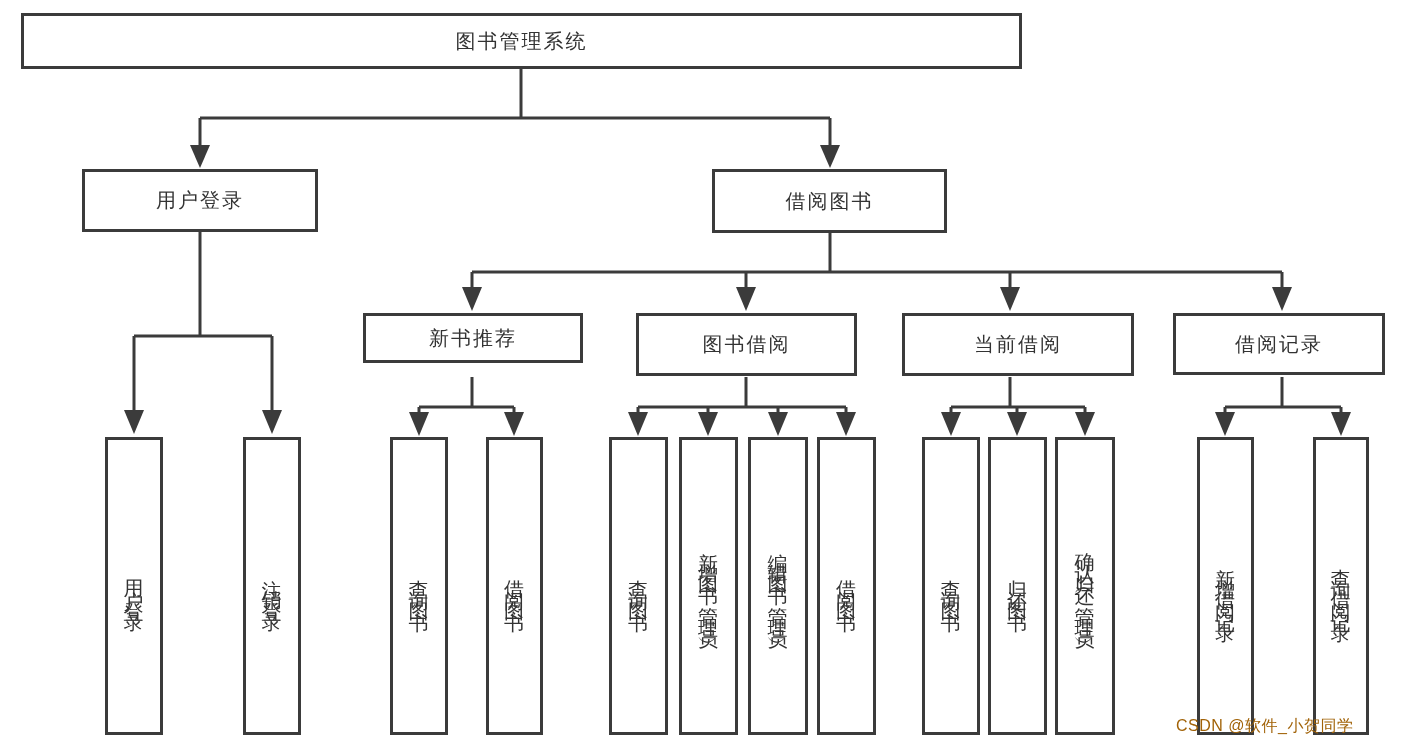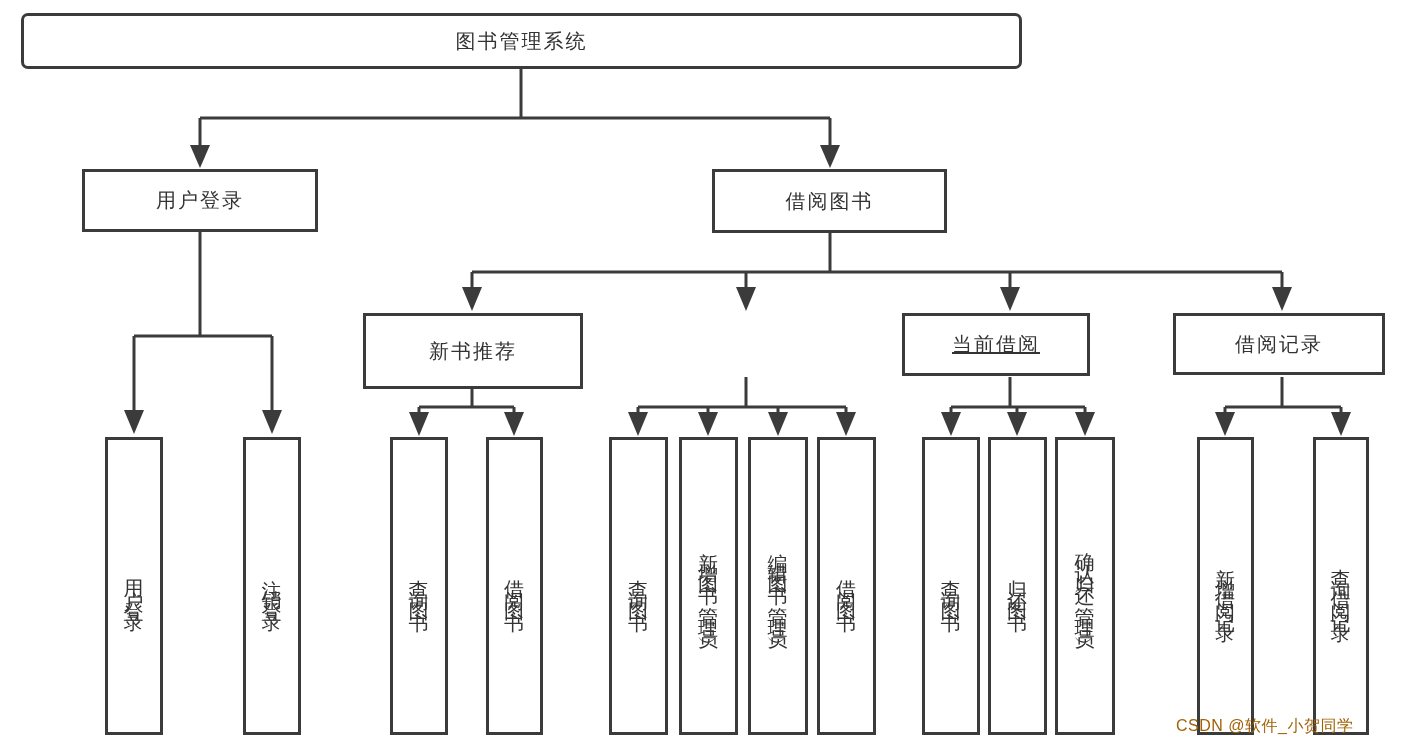--- a/index.html
+++ b/index.html
@@ -38,28 +38,28 @@
     white-space: nowrap;
   }
   .node.v span {
     writing-mode: vertical-rl;
     text-orientation: mixed;
     font-size: 20px;
     letter-spacing: 11px;
     line-height: 1;
   }
   
-  .n-root   { left: 21px;  top: 13px;  width: 1001px; height: 56px; border-radius: 7px; }
+  .n-root   { left: 21px;  top: 13px;  width: 1001px; height: 56px; }
   
   .n-l2a    { left: 82px;  top: 169px; width: 236px;  height: 63px; }
   .n-l2b    { left: 712px; top: 169px; width: 235px;  height: 64px; }
   
-  .n-l3a    { left: 363px;  top: 313px; width: 220px; height: 76px; text-align: center; }
+  .n-l3a    { left: 363px;  top: 313px; width: 220px; height: 50px; text-align: center; }
   .n-l3b    { left: 636px;  top: 313px; width: 221px; height: 63px; }
-  .n-l3c    { left: 902px;  top: 313px; width: 188px; height: 63px; text-decoration: underline; }
+  .n-l3c    { left: 902px;  top: 313px; width: 232px; height: 63px; }
   .n-l3d    { left: 1173px; top: 313px; width: 212px; height: 62px; }
   
   .leaf { top: 437px; height: 298px; }
   .n-g1a { left: 105px;  width: 58px; }
   .n-g1b { left: 243px;  width: 58px; }
   .n-g2a { left: 390px;  width: 58px; }
   .n-g2b { left: 486px;  width: 57px; }
   .n-g3a { left: 609px;  width: 59px; }
   .n-g3b { left: 679px;  width: 59px; }
   .n-g3c { left: 748px;  width: 60px; }
@@ -169,20 +169,23 @@
   <div class="node h n-l2a">
     <span>用户登录</span>
   </div>
   <div class="node h n-l2b">
     <span>借阅图书</span>
   </div>
 
   <div class="node h n-l3a">
     <span>新书推荐</span>
   </div>
+  <div class="node h n-l3b">
+    <span>图书借阅</span>
+  </div>
   <div class="node h n-l3c">
     <span>当前借阅</span>
   </div>
   <div class="node h n-l3d">
     <span>借阅记录</span>
   </div>
 
   <div class="node v leaf n-g1a">
     <span>用户登录</span>
   </div>

